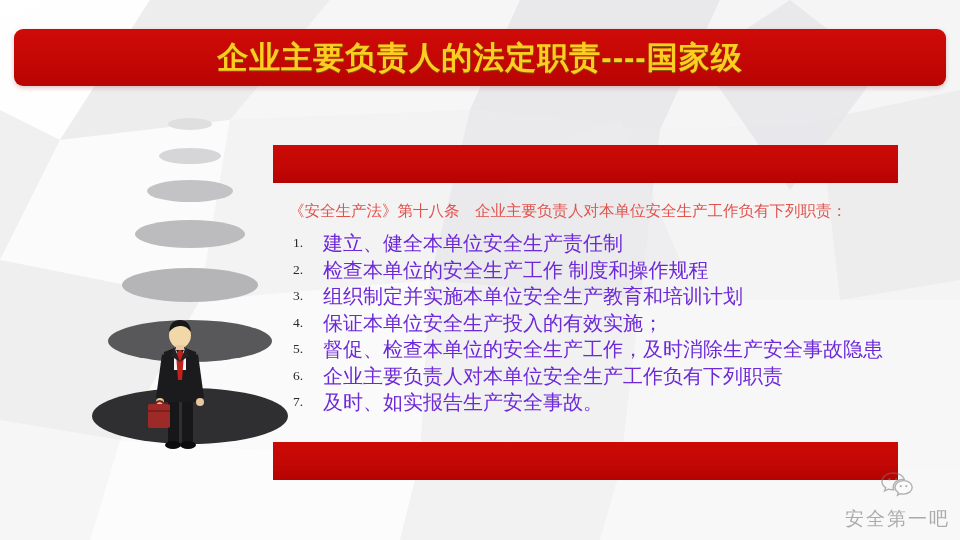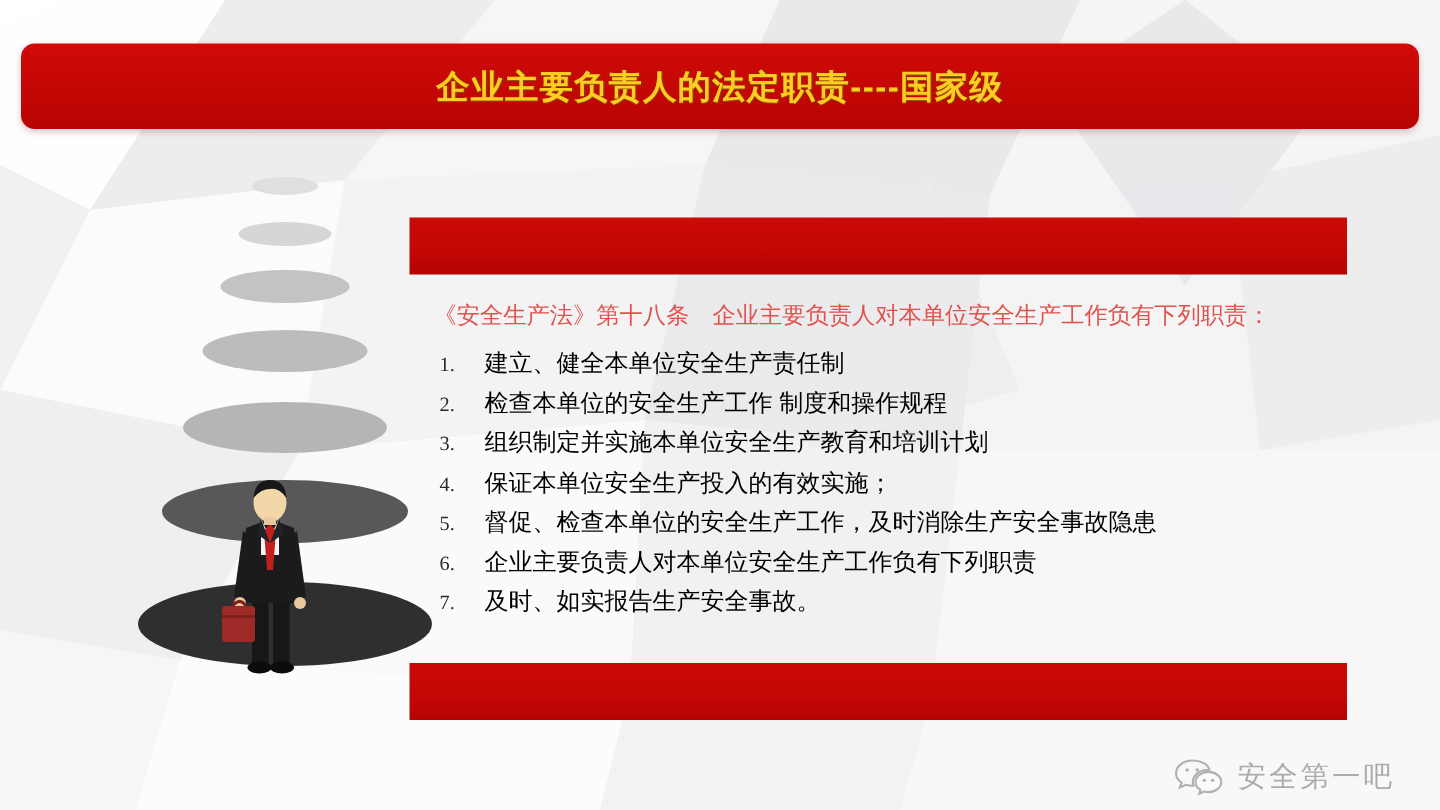--- a/index.html
+++ b/index.html
@@ -37,21 +37,21 @@
     height: 57px;
     border-radius: 9px;
     background: linear-gradient(180deg, #cf0b07 0%, #c40705 55%, #b80402 100%);
     box-shadow: 0 2px 5px rgba(120, 0, 0, 0.22);
     display: flex;
     align-items: center;
     justify-content: center;
   }
   .title-text {
     color: #ffcc22;
-    font-size: 22px;
+    font-size: 31px;
     font-weight: bold;
     letter-spacing: 1px;
     text-shadow: 0 1px 0 #8a5c00, 1px 0 0 rgba(120,80,0,0.6);
     white-space: nowrap;
   }
 
   
   .ellipse-stack {
     position: absolute;
     left: 80px;
@@ -112,45 +112,46 @@
 
   ol.duties {
     list-style: none;
     margin: 0;
     padding: 0;
     counter-reset: duty;
   }
   ol.duties li {
     counter-increment: duty;
     position: relative;
-    color: #000000;
-    font-size: 16px;
+    color: #6d28d9;
+    font-size: 20px;
     line-height: 26.5px;
     padding-left: 34px;
     white-space: nowrap;
   }
   ol.duties li::before {
     content: counter(duty) ".";
     position: absolute;
     left: 4px;
     top: 0;
     color: #2a2a2c;
     font-size: 13.5px;
     font-family: "Liberation Serif", "DejaVu Serif", serif;
   }
 
   
   .watermark {
     position: absolute;
-    right: 30px;
+    right: 10px;
     bottom: 8px;
     display: flex;
     align-items: center;
     gap: 8px;
     opacity: 0.55;
+    flex-direction: column;
   }
   .wm-label {
     color: #6e6e70;
     font-size: 19px;
     letter-spacing: 2px;
   }
 </style>
 </head>
 <body>
 

